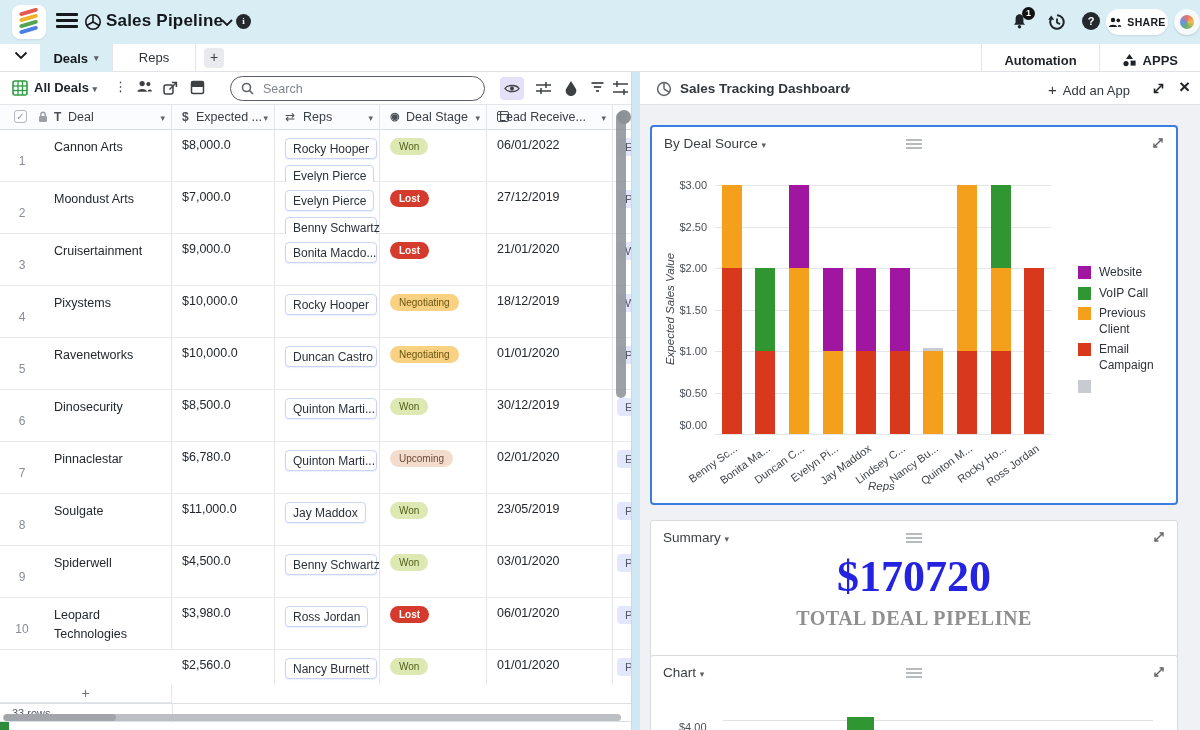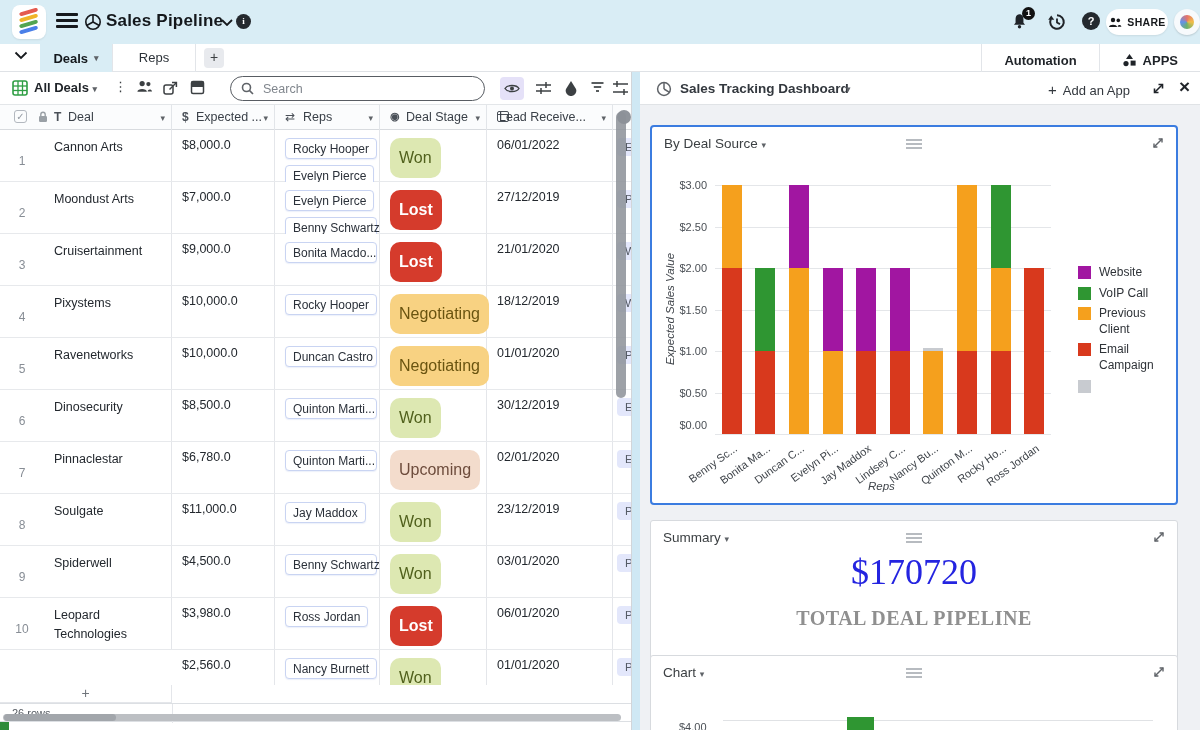--- a/index.html
+++ b/index.html
@@ -77,21 +77,21 @@
   .cell{position:absolute;top:0;height:100%;border-right:1px solid #e4e6ea;padding:8px 0 0 10px;font-size:12.5px;}
   .c-num{left:0;width:44px;border-right:none;padding:24px 0 0 0;text-align:center;font-size:12px;color:#878d95;}
   .c-name{left:44px;width:128px;padding-right:10px;color:#23282e;line-height:1.5;}
   .c-exp{left:172px;width:103px;}
   .c-reps{left:275px;width:105px;}
   .c-stage{left:380px;width:107px;}
   .c-date{left:487px;width:126px;}
   .c-src{left:613px;width:26px;border-right:none;padding-left:4px;}
   .chip{display:block;width:fit-content;max-width:92px;white-space:nowrap;border:1px solid #c9d4f2;border-radius:4px;
         background:#fff;box-shadow:0 1px 1px rgba(180,195,235,.25);padding:2.5px 7px;font-size:12px;color:#2b313a;margin-bottom:6px;}
-  .pill{display:inline-block;border-radius:10px;padding:11px 9px;font-size:16px;font-weight:500;}
+  .pill{display:inline-block;border-radius:10px;padding:3px 9px;font-size:10px;font-weight:500;}
   .pill.won{background:#dde8b2;color:#50601c;}
   .pill.lost{background:#d53b2c;color:#fff;font-weight:600;}
   .pill.negotiating{background:#f8d282;color:#6a5410;}
   .pill.upcoming{background:#f3dccc;color:#6d4c3c;}
   .srcchip{display:inline-block;background:#e3e7fb;border-radius:4px;padding:3px 8px;font-size:11.5px;color:#555b66;}
 
   
   .addrow{position:absolute;left:0;top:613px;width:632px;height:18px;background:#fff;}
   .addcell{position:absolute;left:0;top:0;width:172px;height:18px;border-right:1px solid #e4e6ea;border-bottom:1px solid #e4e6ea;
            text-align:center;font-size:14px;line-height:16px;color:#6f747b;cursor:pointer;}
@@ -128,21 +128,21 @@
   .ytick{position:absolute;width:50px;text-align:right;font-size:11px;color:#4a4f55;}
   .xtick{position:absolute;width:80px;text-align:right;font-size:11px;color:#3f444a;transform:rotate(-36deg);transform-origin:100% 0;}
   .bar-seg{position:absolute;}
   .axis-title{position:absolute;font-size:11.5px;font-style:italic;color:#3f444a;}
   .legend{position:absolute;left:426px;top:138px;width:96px;}
   .lg-item{display:flex;gap:8px;margin-bottom:5px;font-size:12px;color:#2f3338;line-height:1.3;}
   .lg-sw{flex:0 0 13px;width:13px;height:13px;margin-top:1px;}
 
   
   .sum-val{position:absolute;left:0;top:30px;width:100%;text-align:center;
-           font-family:"Liberation Serif",serif;font-weight:normal;font-size:36px;color:#2424e0;}
+           font-family:"Liberation Serif",serif;font-weight:bold;font-size:44px;color:#2424e0;}
   .sum-cap{position:absolute;left:0;top:86px;width:100%;text-align:center;
            font-family:"Liberation Serif",serif;font-weight:bold;font-size:20px;color:#8f8f8f;letter-spacing:.5px;}
 
   
   .mini-tick{position:absolute;left:28px;top:57px;font-size:11px;color:#4a4f55;margin-top:8px;}
   .mini-line{position:absolute;left:72px;top:64px;width:430px;height:1px;background:#e0e2e5;}
   .mini-bar{position:absolute;left:196px;top:61px;width:27px;height:20px;}
 
   svg{display:block;}
 </style>
@@ -411,21 +411,21 @@
           <div class="cell c-src"><span class="srcchip">E</span></div>
         </div>
         <div class="trow">
           <div class="cell c-num">8</div>
           <div class="cell c-name">Soulgate</div>
           <div class="cell c-exp">$11,000.0</div>
           <div class="cell c-reps">
             <span class="chip">Jay Maddox</span>
           </div>
           <div class="cell c-stage"><span class="pill won">Won</span></div>
-          <div class="cell c-date">23/12/2019</div>
+          <div class="cell c-date">23/05/2019</div>
           <div class="cell c-src"><span class="srcchip">P</span></div>
         </div>
         <div class="trow">
           <div class="cell c-num">9</div>
           <div class="cell c-name">Spiderwell</div>
           <div class="cell c-exp">$4,500.0</div>
           <div class="cell c-reps">
             <span class="chip">Benny Schwartz</span>
           </div>
           <div class="cell c-stage"><span class="pill won">Won</span></div>
@@ -452,21 +452,21 @@
           <div class="cell c-stage"><span class="pill won">Won</span></div>
           <div class="cell c-date">01/01/2020</div>
           <div class="cell c-src"><span class="srcchip">P</span></div>
         </div>
       </div>
 
     <div class="addrow">
       <div class="addcell">+</div>
     </div>
     <div class="statusbar">
-      <span class="cnt">26 rows</span>
+      <span class="cnt">33 rows</span>
       <span class="cdiv"></span>
     </div>
     <div class="hscroll">
         <span class="hthumb"></span>
       </div>
     <div class="vscroll"></div>
     <div class="corner-green"></div>
   </div>
 
   <div class="gutter"></div>

